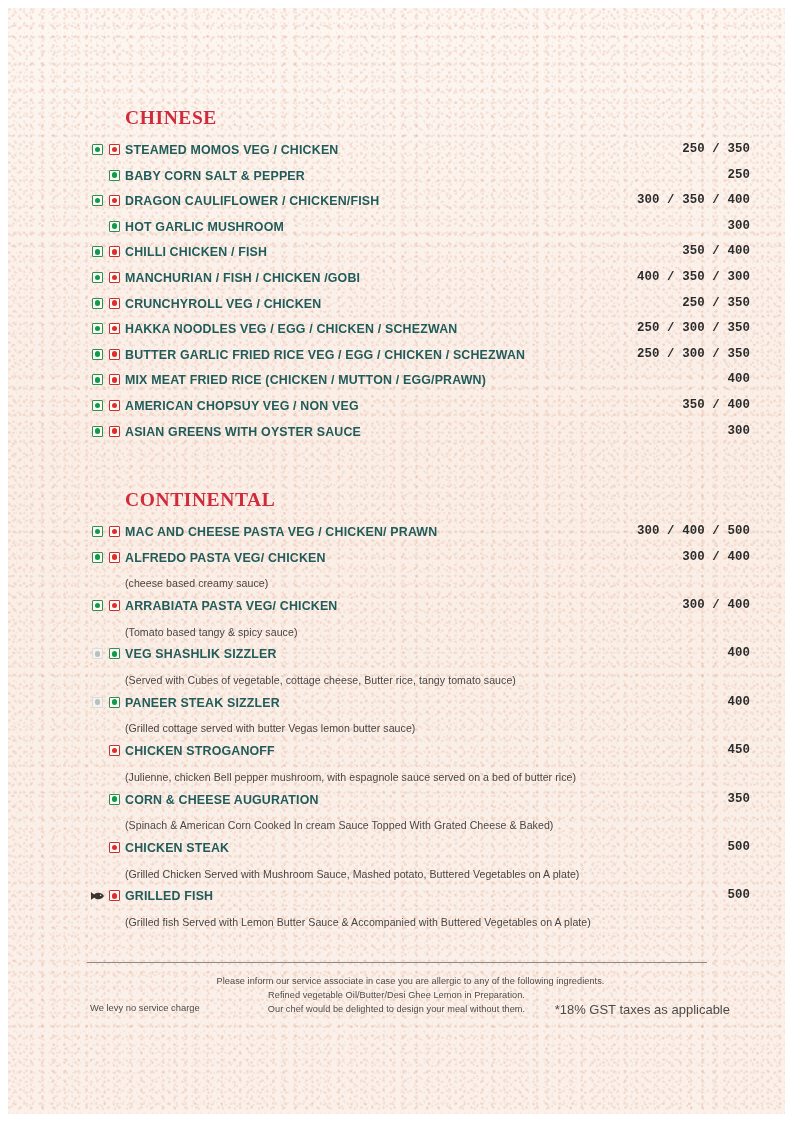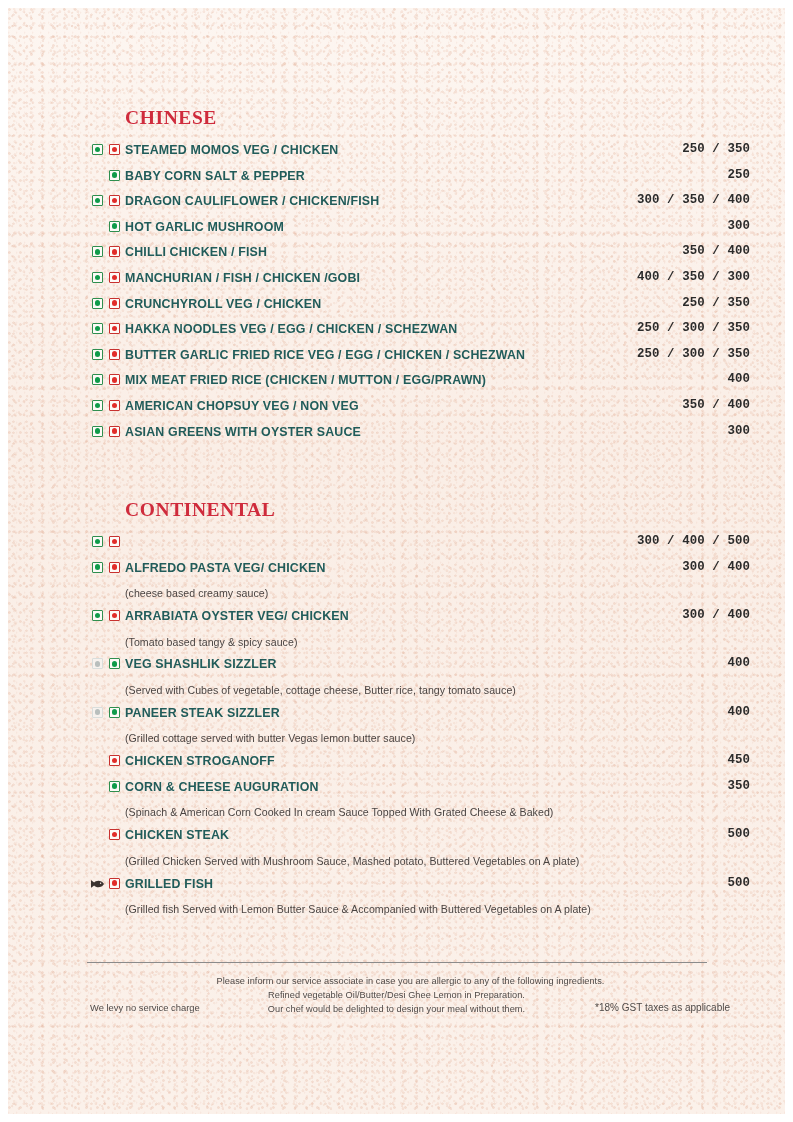--- a/index.html
+++ b/index.html
@@ -41,21 +41,21 @@
   #content {
     position: absolute;
     left: 0; top: 0;
     width: 777px;
     height: 793px;
   }
 
   
   .section { position: absolute; left: 0; width: 777px; }
   #section-chinese { top: 99px; }
-  #section-continental { top: 491px; }
+  #section-continental { top: 481px; }
 
   .section-title {
     margin: 0 0 0 117px;
     font-family: "Liberation Serif", serif;
     font-size: 19.5px;
     font-weight: 700;
     letter-spacing: 0.6px;
     color: #cf2b3c;
   }
 
@@ -175,21 +175,21 @@
     position: absolute;
     left: 82px;
     top: 50px;
     font-size: 9.4px;
     color: #4f4a48;
   }
   #foot-right {
     position: absolute;
     right: 55px;
     top: 50px;
-    font-size: 10px;
+    font-size: 13px;
     color: #4f4a48;
   }
 </style>
 </head>
 <body>
 
 <div id="page">
   <div id="content">
 
     <div class="section" id="section-chinese">
@@ -243,44 +243,45 @@
             </span><span class="item-name">ASIAN GREENS WITH OYSTER SAUCE</span><span class="item-price">300</span></div>
         </div>
     </div>
 
     <div class="section" id="section-continental">
       <h2 class="section-title">CONTINENTAL</h2>
       <div class="items">
           <div class="item-row"><span class="markers">
               <span class="mk slot1 veg"></span>
               <span class="mk slot2 nonveg"></span>
-            </span><span class="item-price">300 / 400 / 500</span></div>
+            </span><span class="item-name">MAC AND CHEESE PASTA VEG / CHICKEN/ PRAWN</span><span class="item-price">300 / 400 / 500</span></div>
           <div class="item-row"><span class="markers">
               <span class="mk slot1 veg"></span>
               <span class="mk slot2 nonveg"></span>
             </span><span class="item-name">ALFREDO PASTA VEG/ CHICKEN</span><span class="item-price">300 / 400</span></div>
           <div class="item-row desc-row"><span class="item-desc">(cheese based creamy sauce)</span></div>
           <div class="item-row"><span class="markers">
               <span class="mk slot1 veg"></span>
               <span class="mk slot2 nonveg"></span>
-            </span><span class="item-name">ARRABIATA OYSTER VEG/ CHICKEN</span><span class="item-price">300 / 400</span></div>
+            </span><span class="item-name">ARRABIATA PASTA VEG/ CHICKEN</span><span class="item-price">300 / 400</span></div>
           <div class="item-row desc-row"><span class="item-desc">(Tomato based tangy &amp; spicy sauce)</span></div>
           <div class="item-row"><span class="markers">
               <span class="mk slot1 faint"></span>
               <span class="mk slot2 veg"></span>
             </span><span class="item-name">VEG SHASHLIK SIZZLER</span><span class="item-price">400</span></div>
           <div class="item-row desc-row"><span class="item-desc">(Served with Cubes of vegetable, cottage cheese, Butter rice, tangy tomato sauce)</span></div>
           <div class="item-row"><span class="markers">
               <span class="mk slot1 faint"></span>
               <span class="mk slot2 veg"></span>
             </span><span class="item-name">PANEER STEAK SIZZLER</span><span class="item-price">400</span></div>
           <div class="item-row desc-row"><span class="item-desc">(Grilled cottage served with butter Vegas lemon butter sauce)</span></div>
           <div class="item-row"><span class="markers">
               <span class="mk slot2 nonveg"></span>
             </span><span class="item-name">CHICKEN STROGANOFF</span><span class="item-price">450</span></div>
+          <div class="item-row desc-row"><span class="item-desc">(Julienne, chicken Bell pepper mushroom, with espagnole sauce served on a bed of butter rice)</span></div>
           <div class="item-row"><span class="markers">
               <span class="mk slot2 veg"></span>
             </span><span class="item-name">CORN &amp; CHEESE AUGURATION</span><span class="item-price">350</span></div>
           <div class="item-row desc-row"><span class="item-desc">(Spinach &amp; American Corn Cooked In cream Sauce Topped With Grated Cheese &amp; Baked)</span></div>
           <div class="item-row"><span class="markers">
               <span class="mk slot2 nonveg"></span>
             </span><span class="item-name">CHICKEN STEAK</span><span class="item-price">500</span></div>
           <div class="item-row desc-row"><span class="item-desc">(Grilled Chicken Served with Mushroom Sauce, Mashed potato, Buttered Vegetables on A plate)</span></div>
           <div class="item-row"><span class="markers">
               <span class="mk slot1" style="border: none; background: transparent;">

